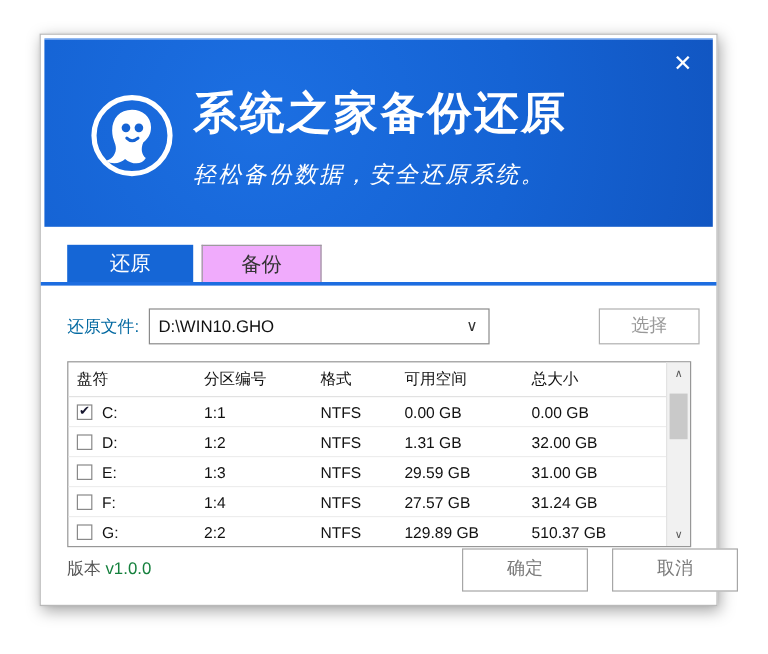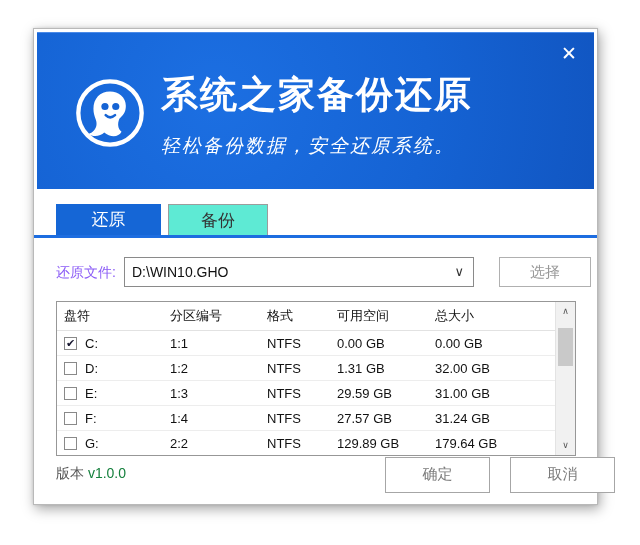--- a/index.html
+++ b/index.html
@@ -21,44 +21,44 @@
   .app-subtitle { margin-top: 17px; font-size: 19px; letter-spacing: 2px;
     font-family: "DejaVu Serif", serif; font-style: italic; }
   .close-btn { position: absolute; top: 8px; right: 12px; width: 26px; height: 26px;
     color: #fff; font-size: 19px; font-weight: bold; text-align: center; line-height: 26px;
     cursor: pointer; }
 
   
   .tab { position: absolute; top: 175px; height: 31px; text-align: center;
     line-height: 31px; font-size: 17px; cursor: pointer; }
   .tab-restore { left: 22px; width: 105px; background: #1566d6; color: #fff; }
-  .tab-backup { left: 134px; width: 100px; background: #5eead4; color: #333;
+  .tab-backup { left: 134px; width: 100px; background: #f0abfc; color: #333;
     border: 1px solid #9c9c9c; border-bottom: none; }
   .tab-line { position: absolute; left: 0; right: 0; top: 206px; height: 3px; background: #1d6de0; }
 
   
   .file-label { position: absolute; left: 22px; top: 228px; height: 30px; line-height: 30px;
-    font-size: 14px; color: #8b5cf6; }
-  .combo { position: absolute; left: 90px; top: 228px; width: 350px; height: 30px;
+    font-size: 14px; color: #0369a1; }
+  .combo { position: absolute; left: 90px; top: 228px; width: 284px; height: 30px;
     border: 1px solid #8a8a8a; background: #fff; line-height: 28px; font-size: 14px;
     color: #111; padding-left: 7px; cursor: pointer; }
   .combo .chev { position: absolute; right: 9px; top: 0; line-height: 28px;
     font-size: 13px; color: #333; }
-  .select-btn { position: absolute; left: 465px; top: 228px; width: 92px; height: 30px;
+  .select-btn { position: absolute; left: 465px; top: 228px; width: 84px; height: 30px;
     border: 1px solid #b0b0b0; background: #fff; color: #999; font-size: 15px;
     text-align: center; line-height: 28px; cursor: pointer; }
 
   
   .tbl { position: absolute; left: 22px; top: 272px; width: 520px; height: 155px;
     border: 1px solid #979797; background: #fff; overflow: hidden; }
   .trow { display: flex; align-items: center; height: 25px; border-bottom: 1px solid #ededed;
     font-size: 13px; color: #111; }
   .thead { height: 29px; border-bottom: 1px solid #e2e2e2; color: #111; }
   .c0 { width: 113px; padding-left: 7px; display: flex; align-items: center; }
-  .c1 { width: 97px; } .c2 { width: 70px; } .c3 { width: 98px; } .c4 { width: 120px; }
+  .c1 { width: 97px; } .c2 { width: 70px; } .c3 { width: 98px; } .c4 { width: 120px; margin-left: 8px; }
   .cb { display: inline-block; width: 13px; height: 13px; border: 1px solid #898989;
     background: #fff; margin-right: 8px; font-size: 11px; line-height: 11px;
     text-align: center; color: #15152e; font-weight: bold; cursor: pointer; }
   .scroll { position: absolute; top: 0; right: 0; bottom: 0; width: 20px;
     background: #f1f1f1; border-left: 1px solid #e3e3e3; }
   .scroll .arr { position: absolute; left: 0; width: 100%; height: 19px; text-align: center;
     line-height: 19px; font-size: 9px; color: #555; cursor: pointer; }
   .arr-up { top: 0; } .arr-down { bottom: 0; }
   .thumb { position: absolute; left: 2px; right: 2px; top: 26px; height: 38px;
     background: #c9c9c9; cursor: grab; }
@@ -153,21 +153,21 @@
       <span class="c4">31.24 GB</span>
     </div>
     <div class="trow">
       <span class="c0">
           <span class="cb"></span>
           <span>G:</span>
         </span>
       <span class="c1">2:2</span>
       <span class="c2">NTFS</span>
       <span class="c3">129.89 GB</span>
-      <span class="c4">179.64 GB</span>
+      <span class="c4">510.37 GB</span>
     </div>
 
     <div class="scroll">
       <div class="arr arr-up">∧</div>
       <div class="thumb"></div>
       <div class="arr arr-down">∨</div>
     </div>
   </div>
 
   <div class="version">

